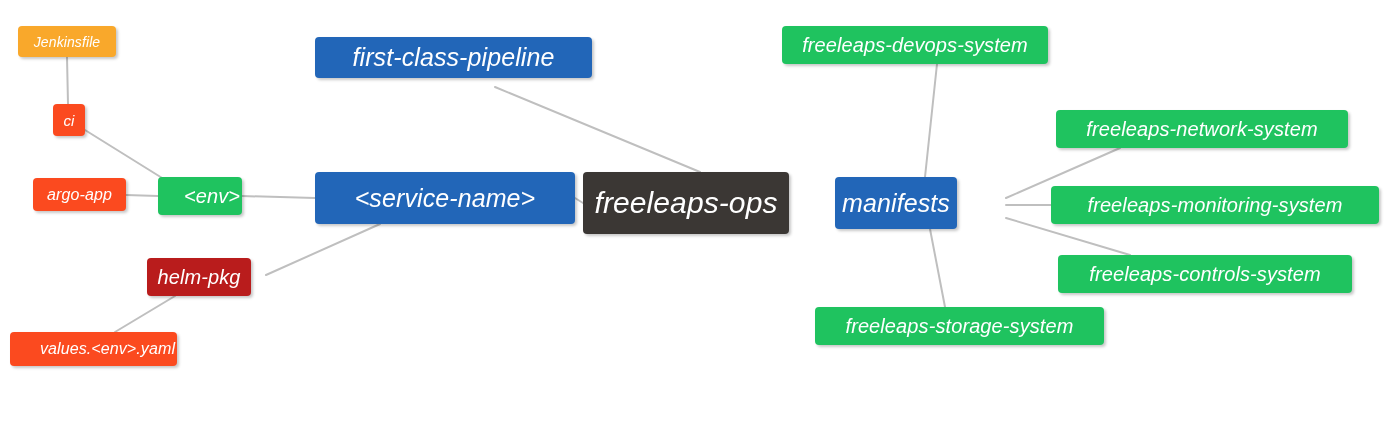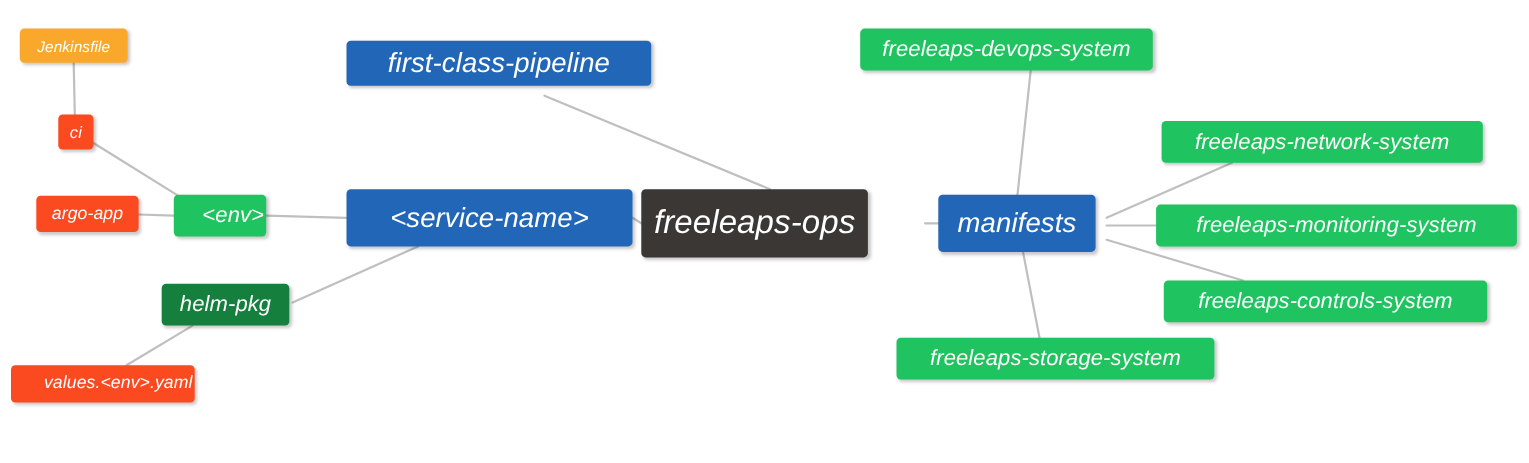--- a/index.html
+++ b/index.html
@@ -64,30 +64,30 @@
       <line x1="1006" y1="218" x2="1130" y2="255" stroke="#bfbfbf" stroke-width="2" stroke-linecap="round"></line>
       <line x1="930" y1="229" x2="945" y2="307" stroke="#bfbfbf" stroke-width="2" stroke-linecap="round"></line>
     </svg>
   <div id="node-layer">
       <div class="node" style="left: 583px; top: 172px; width: 206px; height: 62px; background: rgb(59, 55, 52); font-size: 30px;">
         <span class="node-label">freeleaps-ops</span>
       </div>
       <div class="node" style="left: 315px; top: 172px; width: 260px; height: 52px; background: rgb(34, 102, 184); font-size: 25px;">
         <span class="node-label">&lt;service-name&gt;</span>
       </div>
-      <div class="node" style="left: 853px; top: 177px; width: 143px; height: 52px; background: rgb(34, 102, 184); font-size: 25px; align-items: center;">
+      <div class="node" style="left: 835px; top: 177px; width: 122px; height: 52px; background: rgb(34, 102, 184); font-size: 25px; align-items: center;">
         <span class="node-label">manifests</span>
       </div>
       <div class="node" style="left: 315px; top: 37px; width: 277px; height: 41px; background: rgb(34, 102, 184); font-size: 25px;">
         <span class="node-label">first-class-pipeline</span>
       </div>
       <div class="node" style="left: 158px; top: 177px; width: 84px; height: 38px; background: rgb(31, 195, 95); font-size: 20px; padding-left: 24px;">
         <span class="node-label">&lt;env&gt;</span>
       </div>
-      <div class="node" style="left: 147px; top: 258px; width: 116px; height: 38px; background: #15803d; font-size: 20px;">
+      <div class="node" style="left: 147px; top: 258px; width: 104px; height: 38px; background: #b91c1c; font-size: 20px;">
         <span class="node-label">helm-pkg</span>
       </div>
       <div class="node" style="left: 53px; top: 104px; width: 32px; height: 32px; background: rgb(251, 74, 31); font-size: 15px;">
         <span class="node-label">ci</span>
       </div>
       <div class="node" style="left: 18px; top: 26px; width: 98px; height: 31px; background: rgb(249, 168, 43); font-size: 14px;">
         <span class="node-label">Jenkinsfile</span>
       </div>
       <div class="node" style="left: 33px; top: 178px; width: 93px; height: 33px; background: rgb(251, 74, 31); font-size: 16px;">
         <span class="node-label">argo-app</span>

